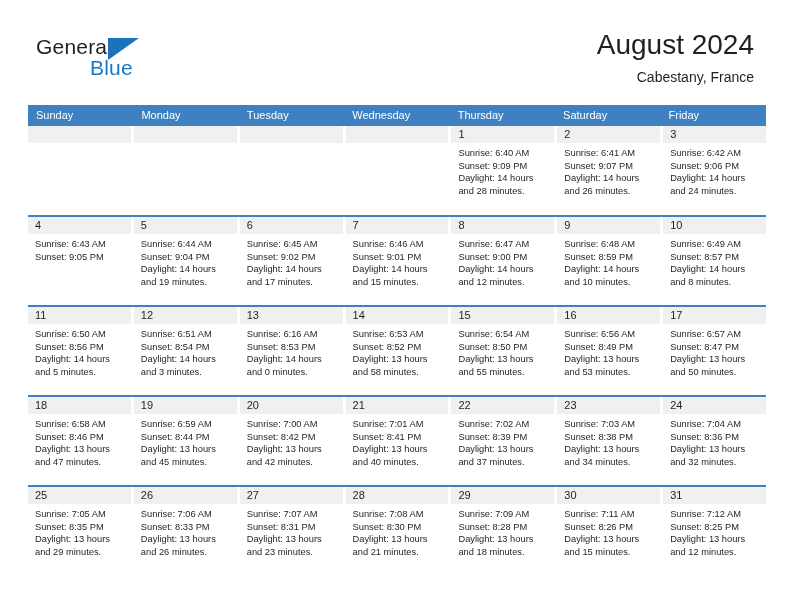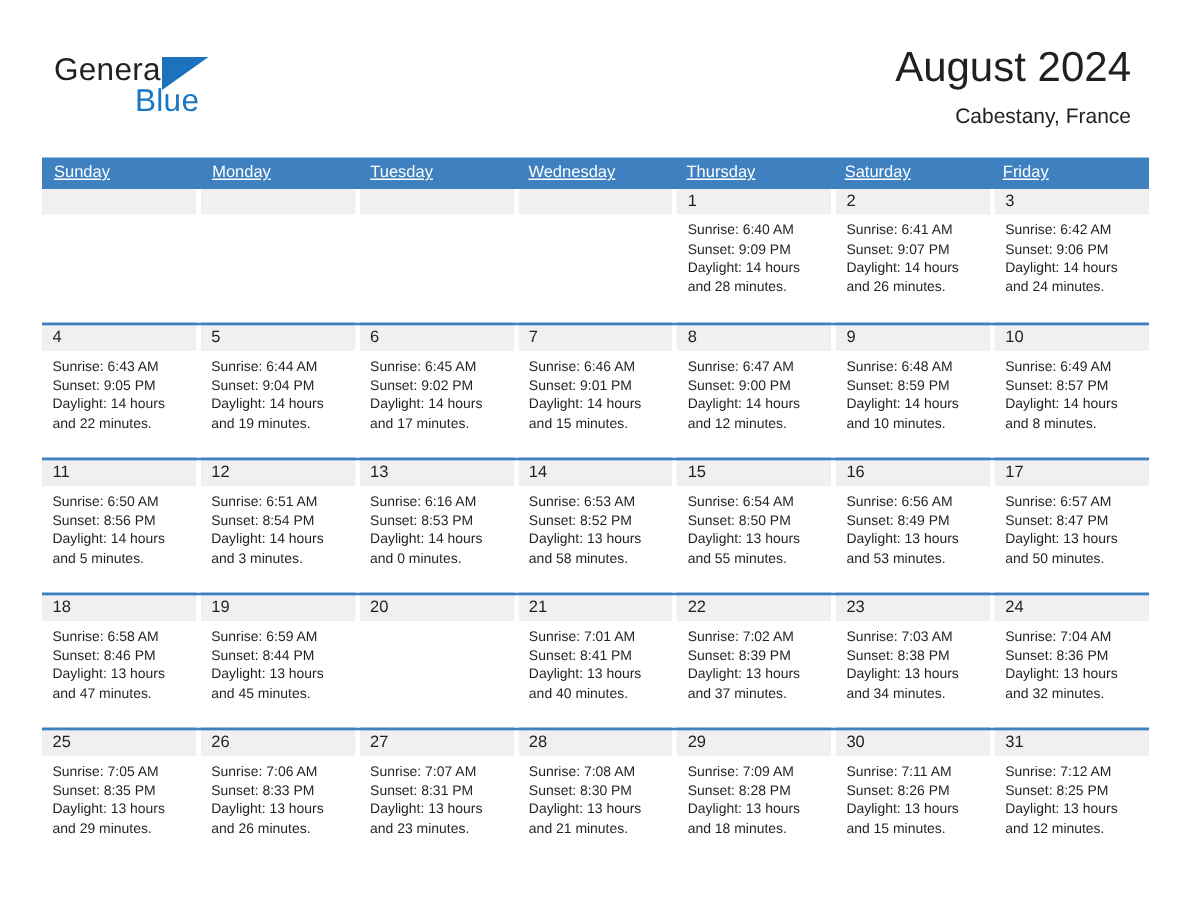--- a/index.html
+++ b/index.html
@@ -104,21 +104,20 @@
   }
   .weekday {
     flex: 1 1 0;
     color: #ffffff;
     font-size: 11px;
     line-height: 21px;
     padding-left: 8px;
     box-sizing: border-box;
     white-space: nowrap;
     overflow: hidden;
-    text-decoration: underline;
   }
 
   .week {
     display: flex;
     width: 100%;
     height: 90px;
     border-top: 2px solid #3f80c0;
     box-sizing: border-box;
   }
   .week.first {
@@ -236,21 +235,20 @@
         </div>
       </div>
     </div>
 
     <div class="week">
       <div class="cell">
         <div class="daynum">4</div>
         <div class="details">
           <div>Sunrise: 6:43 AM</div>
           <div>Sunset: 9:05 PM</div>
-          <div class="daylight-line">Daylight: 14 hours and 22 minutes.</div>
         </div>
       </div>
       <div class="cell">
         <div class="daynum">5</div>
         <div class="details">
           <div>Sunrise: 6:44 AM</div>
           <div>Sunset: 9:04 PM</div>
           <div class="daylight-line">Daylight: 14 hours and 19 minutes.</div>
         </div>
       </div>
@@ -367,20 +365,25 @@
       <div class="cell">
         <div class="daynum">19</div>
         <div class="details">
           <div>Sunrise: 6:59 AM</div>
           <div>Sunset: 8:44 PM</div>
           <div class="daylight-line">Daylight: 13 hours and 45 minutes.</div>
         </div>
       </div>
       <div class="cell">
         <div class="daynum">20</div>
+        <div class="details">
+          <div>Sunrise: 7:00 AM</div>
+          <div>Sunset: 8:42 PM</div>
+          <div class="daylight-line">Daylight: 13 hours and 42 minutes.</div>
+        </div>
       </div>
       <div class="cell">
         <div class="daynum">21</div>
         <div class="details">
           <div>Sunrise: 7:01 AM</div>
           <div>Sunset: 8:41 PM</div>
           <div class="daylight-line">Daylight: 13 hours and 40 minutes.</div>
         </div>
       </div>
       <div class="cell">

